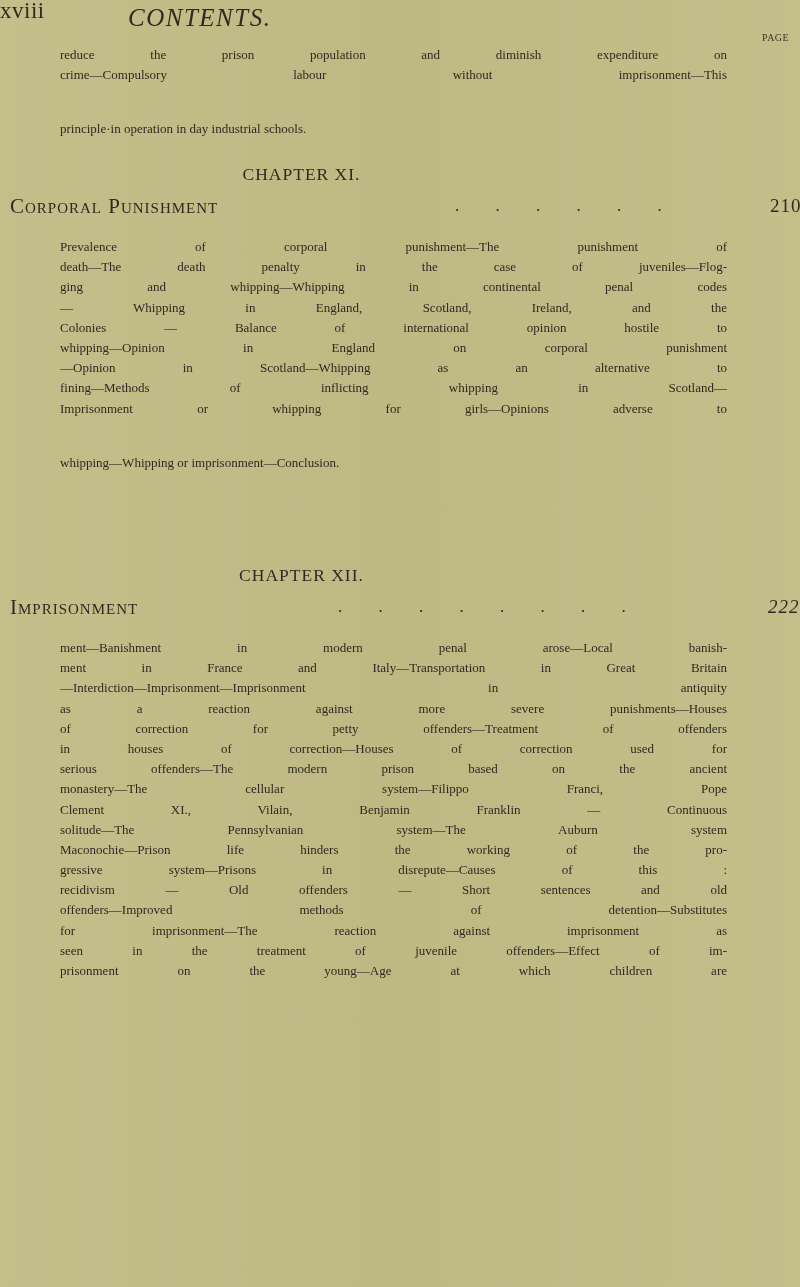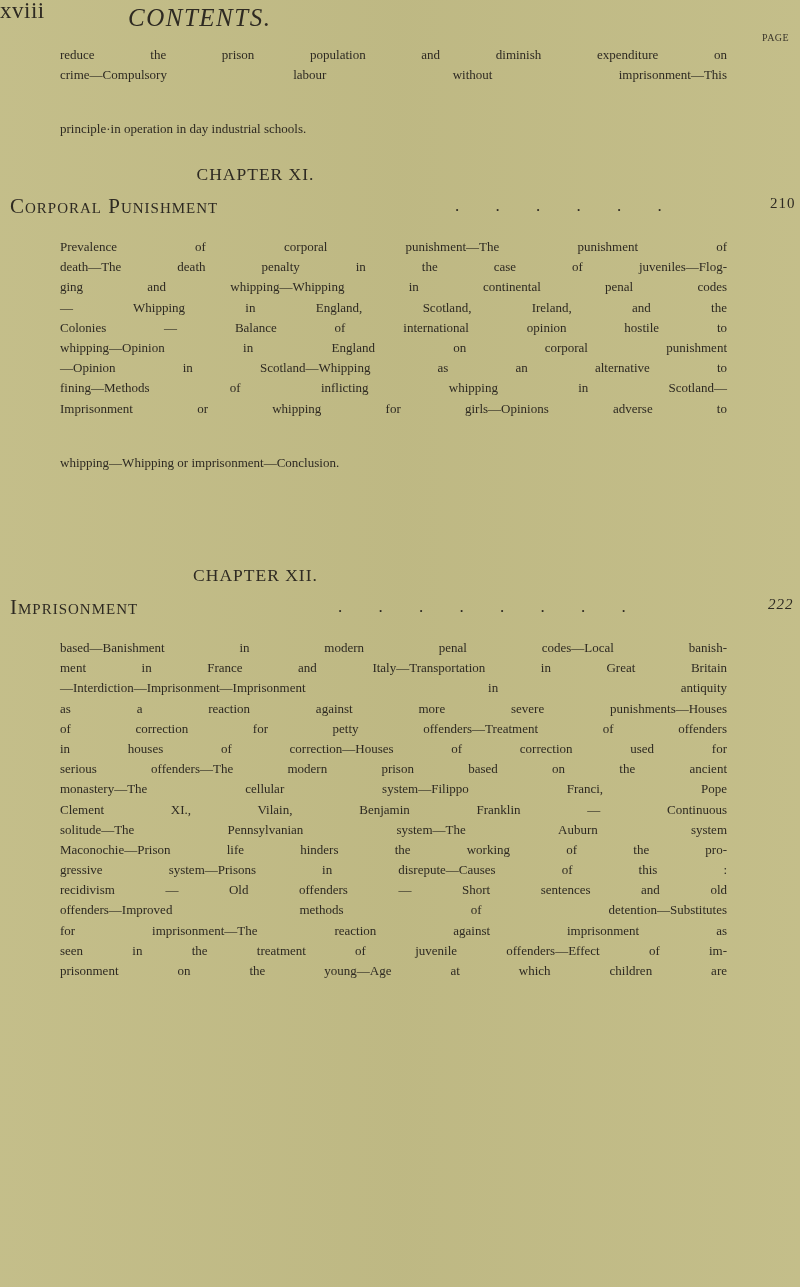--- a/index.html
+++ b/index.html
@@ -11,25 +11,25 @@
     color:#2e2a22;
     position:relative;
   }
   .abs { position:absolute; }
   .folio { left:0; top:-2px; font-size:23px; letter-spacing:0.5px; }
   .running-head { left:128px; top:4px; font-size:25px; font-style:italic; letter-spacing:1.5px; }
   .page-label { left:762px; top:32px; font-size:10px; font-weight:normal; letter-spacing:0.5px; color:#3a352a; }
   .para { left:60px; width:667px; font-size:13px; line-height:20.2px; text-align:justify; }
   .para .ln { display:block; text-align:justify; text-align-last:justify; white-space:nowrap; height:20.2px; }
   .para .ln.last { text-align-last:left;margin-top:34px; }
-  .chapter-num { left:0; width:688px; text-align:center; font-size:17.5px; letter-spacing:1px; }
+  .chapter-num { left:0; width:688px; text-align:center; font-size:17.5px; letter-spacing:1px;padding-left:46px; }
   .chapter-num span { display:inline-block; margin-left:-177px; }
   .chapter-title { left:10px; font-size:21px; font-variant:small-caps; letter-spacing:1px; }
   .leaders { font-size:17px; letter-spacing:0; }
-  .page-num { font-size:15px; letter-spacing:1px; }
+  .page-num { font-size:19px; letter-spacing:1px; }
 </style>
 </head>
 <body>
 
 <div class="abs folio">xviii</div>
 <div class="abs running-head">CONTENTS.</div>
 <div class="abs page-label">PAGE</div>
 
 <div class="abs para" style="top:45px;">
   <span class="ln">reduce the prison population and diminish expenditure on</span>
@@ -58,21 +58,21 @@
 </div>
 
 <div class="abs chapter-num" style="top:565px;">
   <span>CHAPTER XII.</span>
 </div>
 <div class="abs chapter-title" style="top:595px;">Imprisonment</div>
 <div class="abs leaders" style="top:597px; left:338px; word-spacing:32px;">. . . . . . . .</div>
 <div class="abs page-num" style="top:596px; left:768px; font-style:italic;">222</div>
 
 <div class="abs para" style="top:638px;">
-  <span class="ln">based—Banishment in modern penal codes—Local banish-</span>
+  <span class="ln">ment—Banishment in modern penal arose—Local banish-</span>
   <span class="ln">ment in France and Italy—Transportation in Great Britain</span>
   <span class="ln">—Interdiction—Imprisonment—Imprisonment in antiquity</span>
   <span class="ln">as a reaction against more severe punishments—Houses</span>
   <span class="ln">of correction for petty offenders—Treatment of offenders</span>
   <span class="ln">in houses of correction—Houses of correction used for</span>
   <span class="ln">serious offenders—The modern prison based on the ancient</span>
   <span class="ln">monastery—The cellular system—Filippo Franci, Pope</span>
   <span class="ln">Clement XI., Vilain, Benjamin Franklin — Continuous</span>
   <span class="ln">solitude—The Pennsylvanian system—The Auburn system</span>
   <span class="ln">Maconochie—Prison life hinders the working of the pro-</span>

